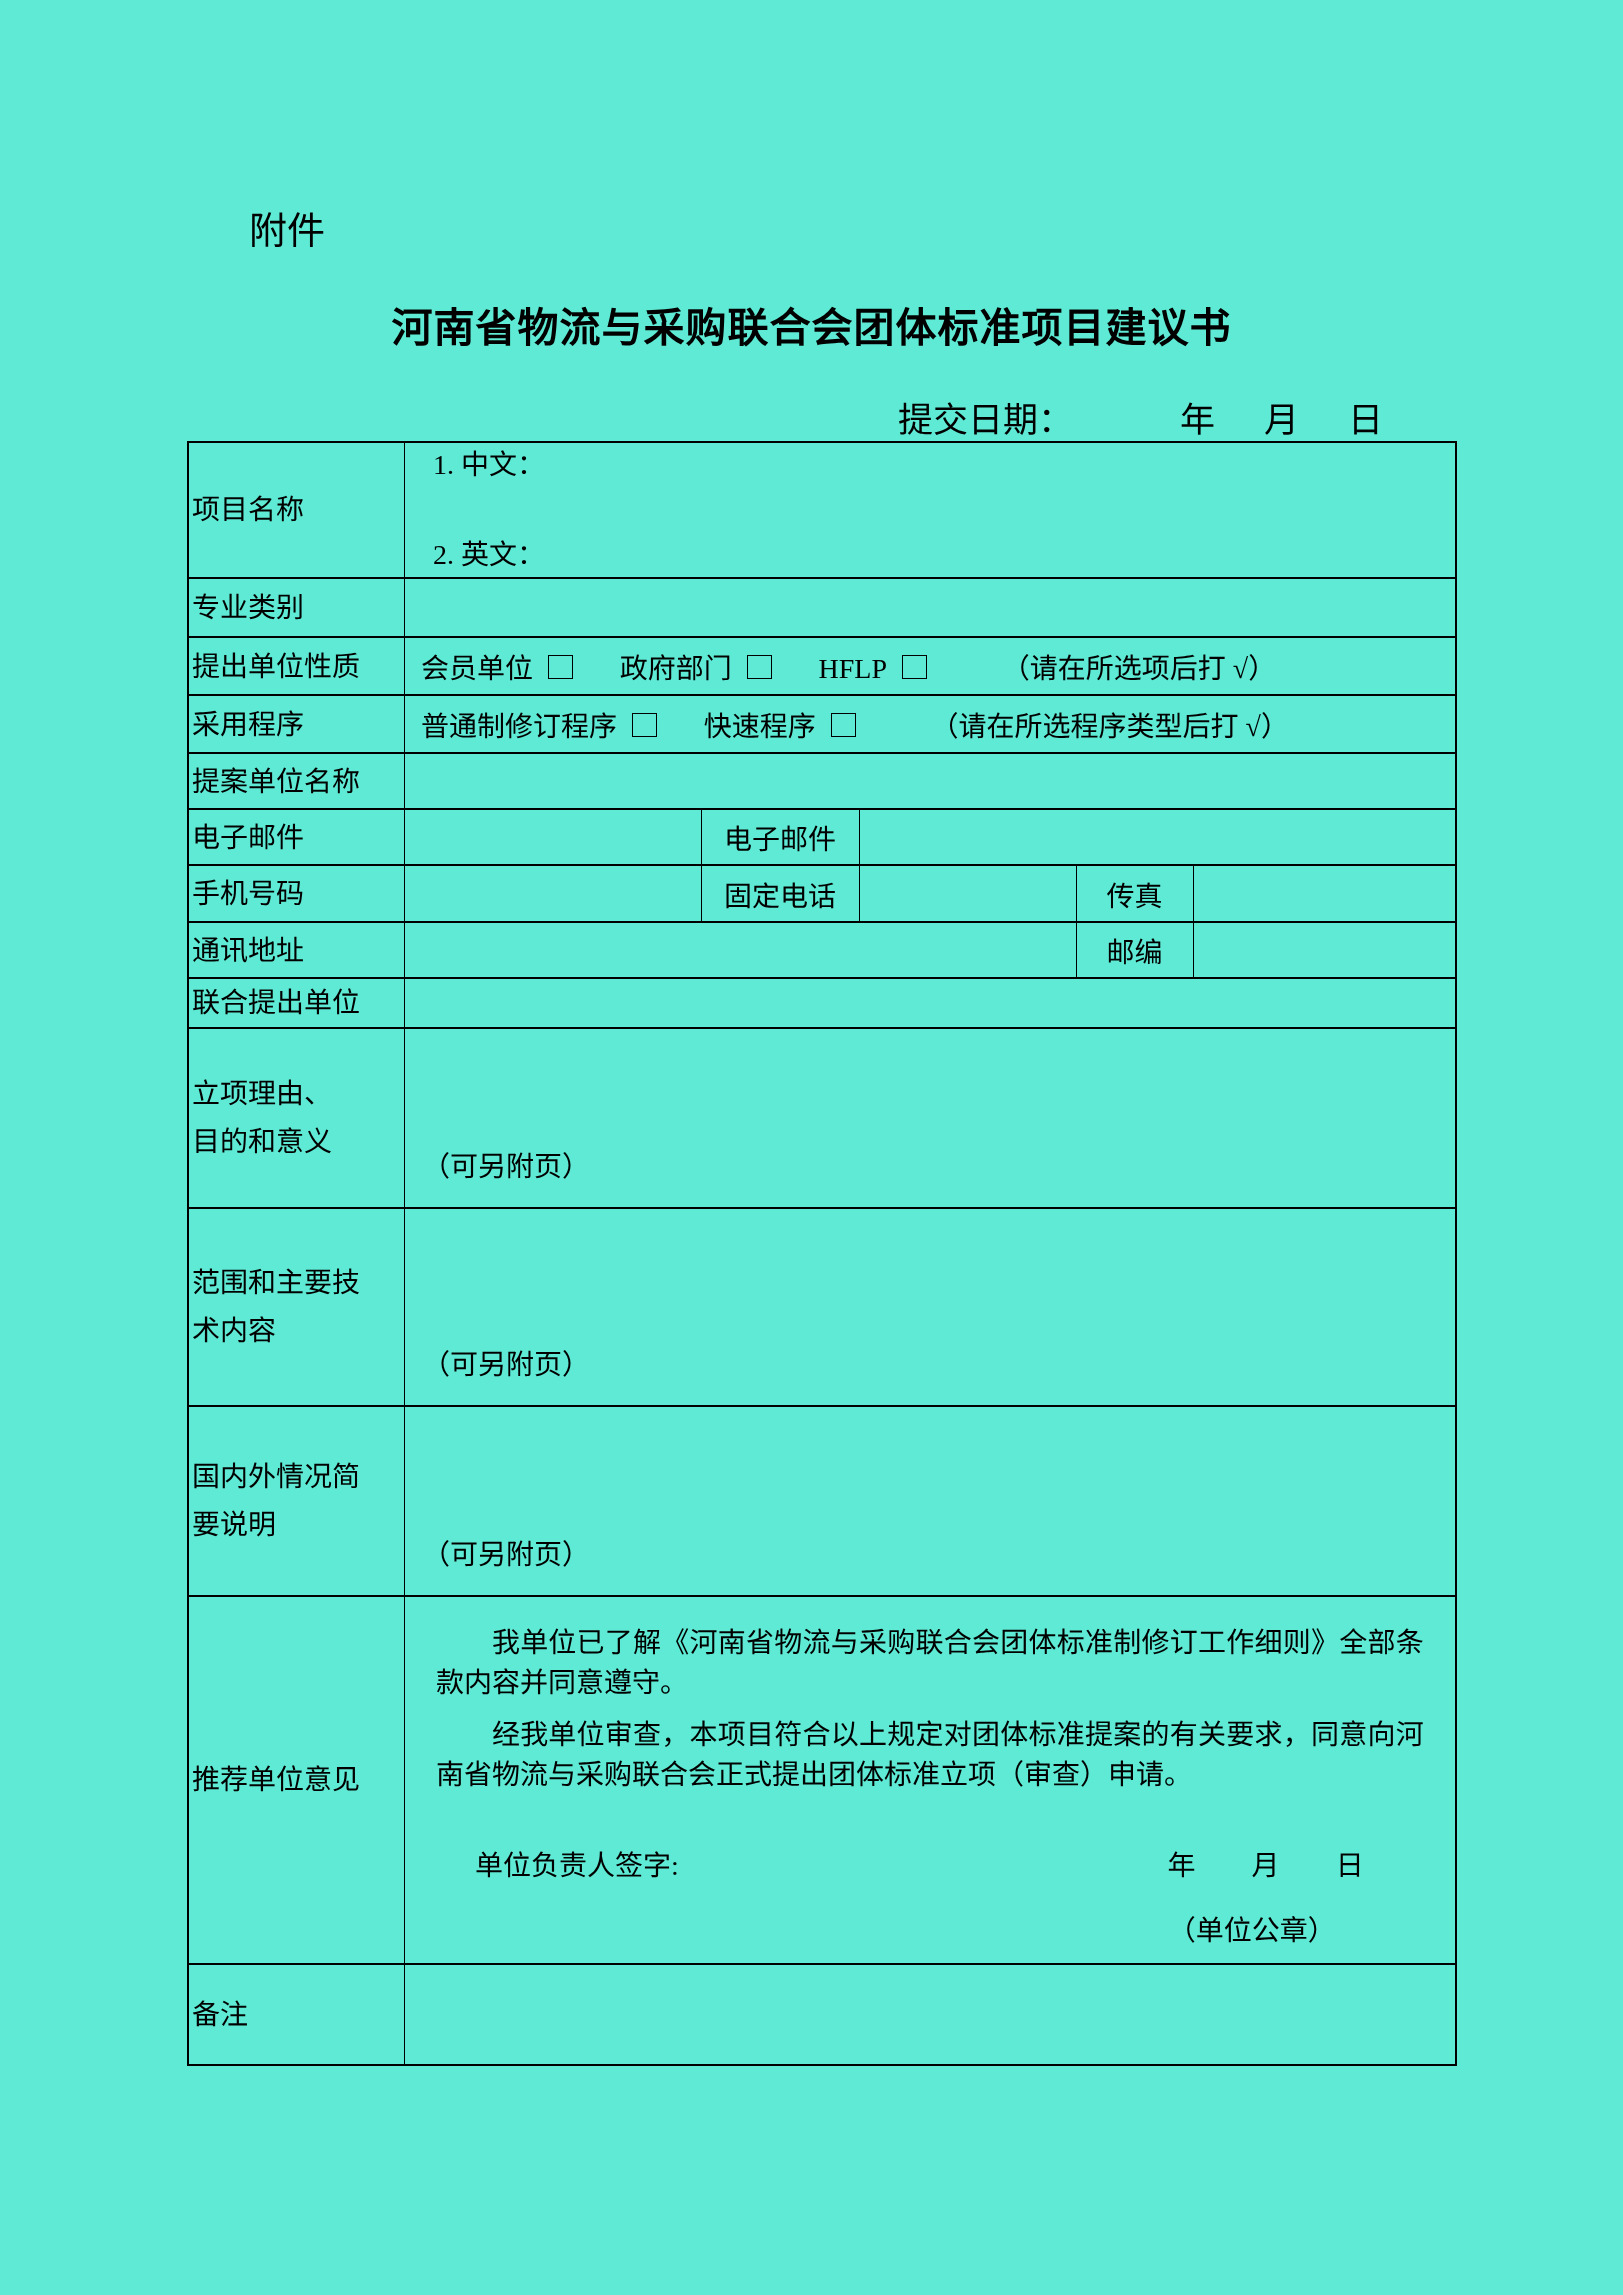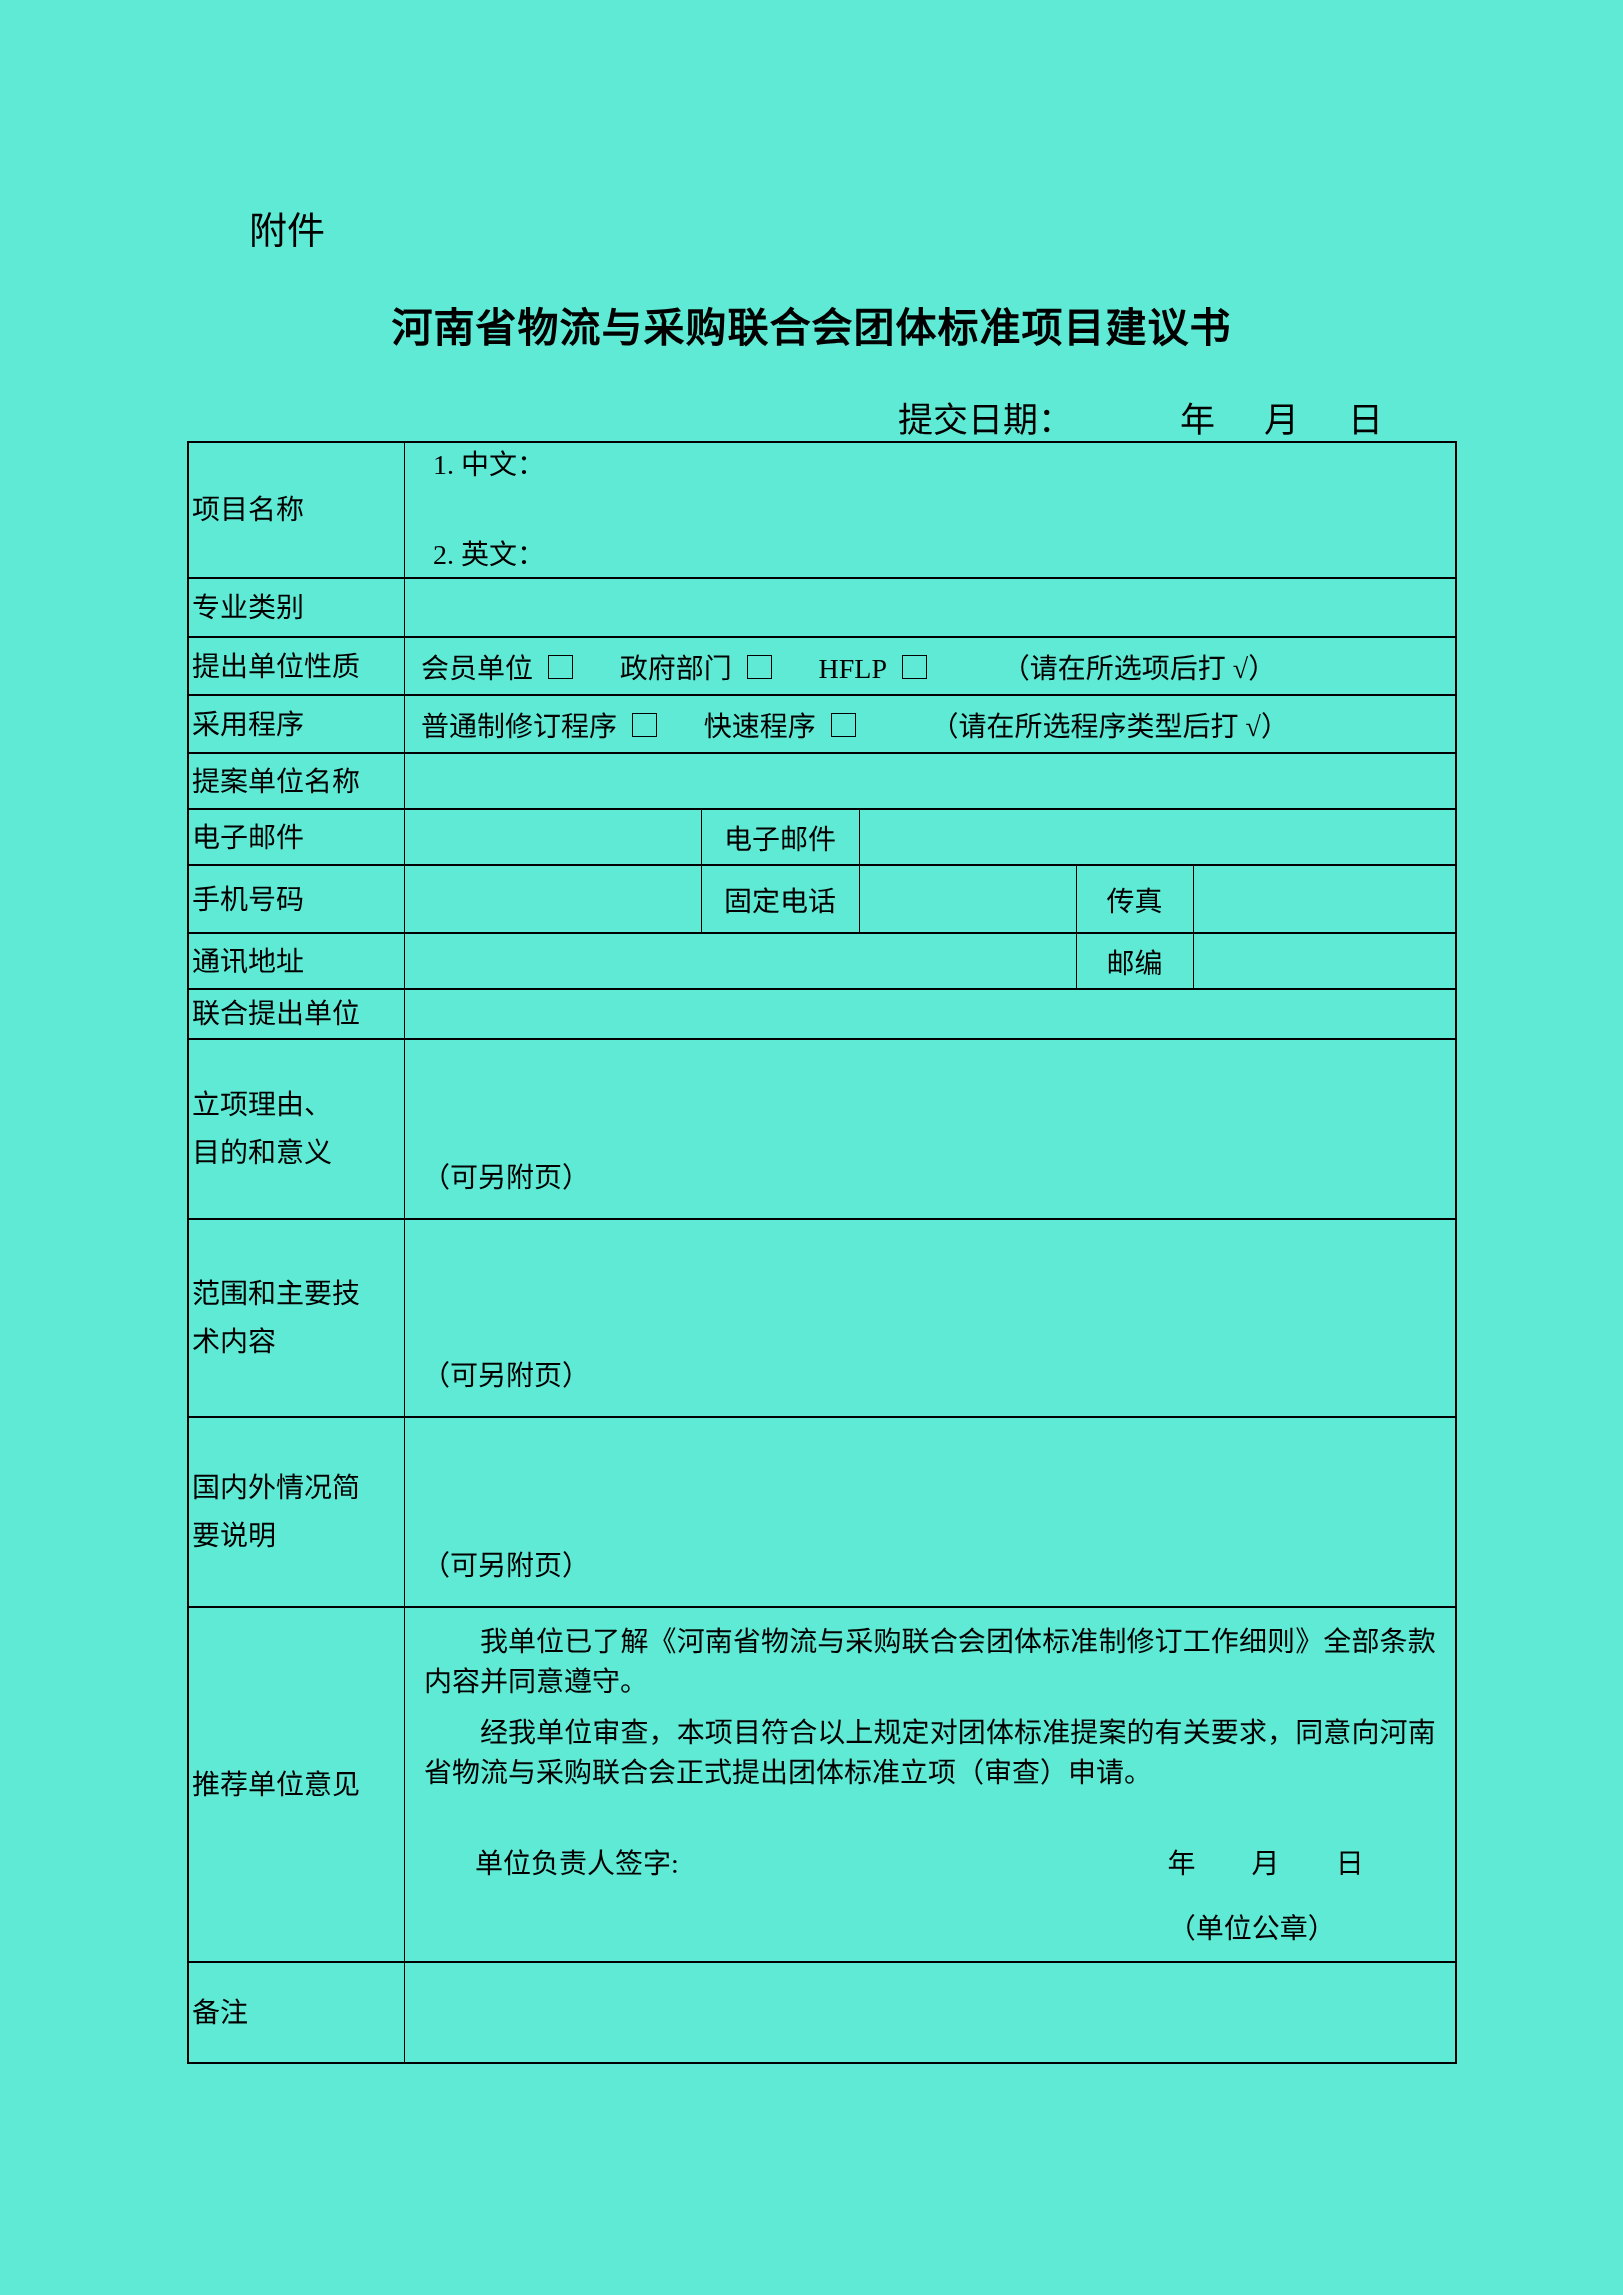--- a/index.html
+++ b/index.html
@@ -67,21 +67,21 @@
 
   
   td.attach-cell{position:relative;}
   .attach-note{
     position:absolute;left:17.4px;bottom:23px;
   }
 
   
   td.recommend{vertical-align:top;padding:14.3px 19.4px 15.3px 19.4px;}
   .para{
-    margin:0;
+    margin:12px;
     text-indent:56px;
     line-height:1.42;
     text-align:justify;
   }
   .para + .para{margin-top:11.2px;font-family:Liberation Serif, serif;}
   .sign-row{
     display:flex;align-items:baseline;
     margin-top:49px;white-space:nowrap;
   }
   .sign-label{margin-left:51px;}
@@ -154,21 +154,21 @@
         <td class="value" colspan="5"></td>
       </tr>
 
       <tr style="height:56px">
         <td class="label">电子邮件</td>
         <td class="value"></td>
         <td class="center-label">电子邮件</td>
         <td class="value" colspan="3"></td>
       </tr>
 
-      <tr style="height:68px">
+      <tr style="height:57px">
         <td class="label">手机号码</td>
         <td class="value"></td>
         <td class="center-label">固定电话</td>
         <td class="value"></td>
         <td class="center-label">传真</td>
         <td class="value"></td>
       </tr>
 
       <tr style="height:56px">
         <td class="label">通讯地址</td>

